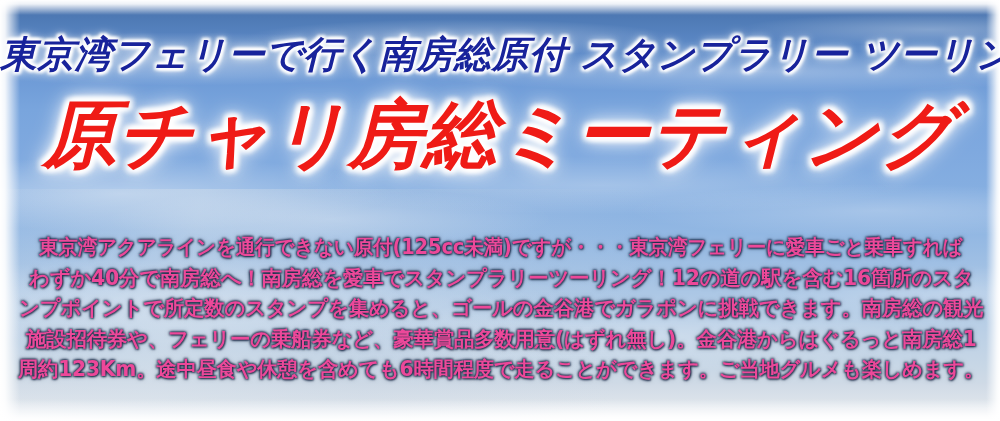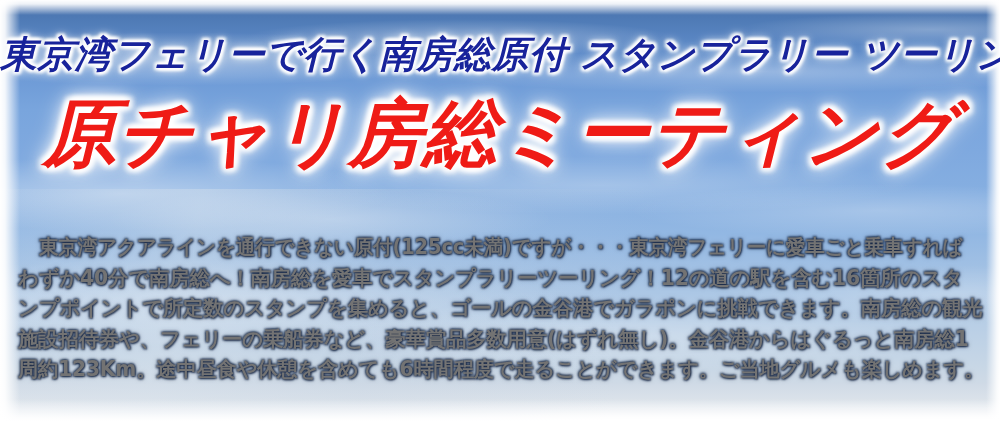--- a/index.html
+++ b/index.html
@@ -128,21 +128,21 @@
        2px -2px 3px rgba(255,255,255,0.95),
       -2px  2px 3px rgba(255,255,255,0.95);
   }
 
   .maintitle {
     position: absolute;
     top: 96px;
     left: 0;
     width: 100%;
     text-align: center;
-    font-family: Liberation Serif, serif;
+    font-family: Liberation Sans, sans-serif;
     font-weight: bold;
     font-style: italic;
     font-size: 74px;
     line-height: 1.05;
     letter-spacing: 1px;
     color: #ef1b16;
     white-space: nowrap;
     text-shadow:
        0 0 8px #ffffff,  0 0 8px #ffffff,  0 0 14px #ffffff,
        0 0 20px #ffffff, 0 0 26px #ffffff,
@@ -154,27 +154,28 @@
 
   .body-copy {
     position: absolute;
     top: 232px;
     left: 18px;
     right: 12px;
     font-family: "DejaVu Sans", "Liberation Sans", sans-serif;
     font-weight: bold;
     font-size: 20.5px;
     line-height: 30.5px;
-    color: #737373;
+    color: #ec4899;
     text-shadow:
       1px 1px 2px rgba(24,38,66,0.85),
      -1px 1px 2px rgba(24,38,66,0.55),
       1px -1px 2px rgba(24,38,66,0.55),
      -1px -1px 2px rgba(24,38,66,0.55),
       0 0 5px rgba(30,48,80,0.50);
+    text-align: center;
   }
   .body-line {
     white-space: nowrap;
     display: block;
     letter-spacing: -0.2px;
   }
   .body-line.indent { padding-left: 22px; }
 </style>
 </head>
 <body>

